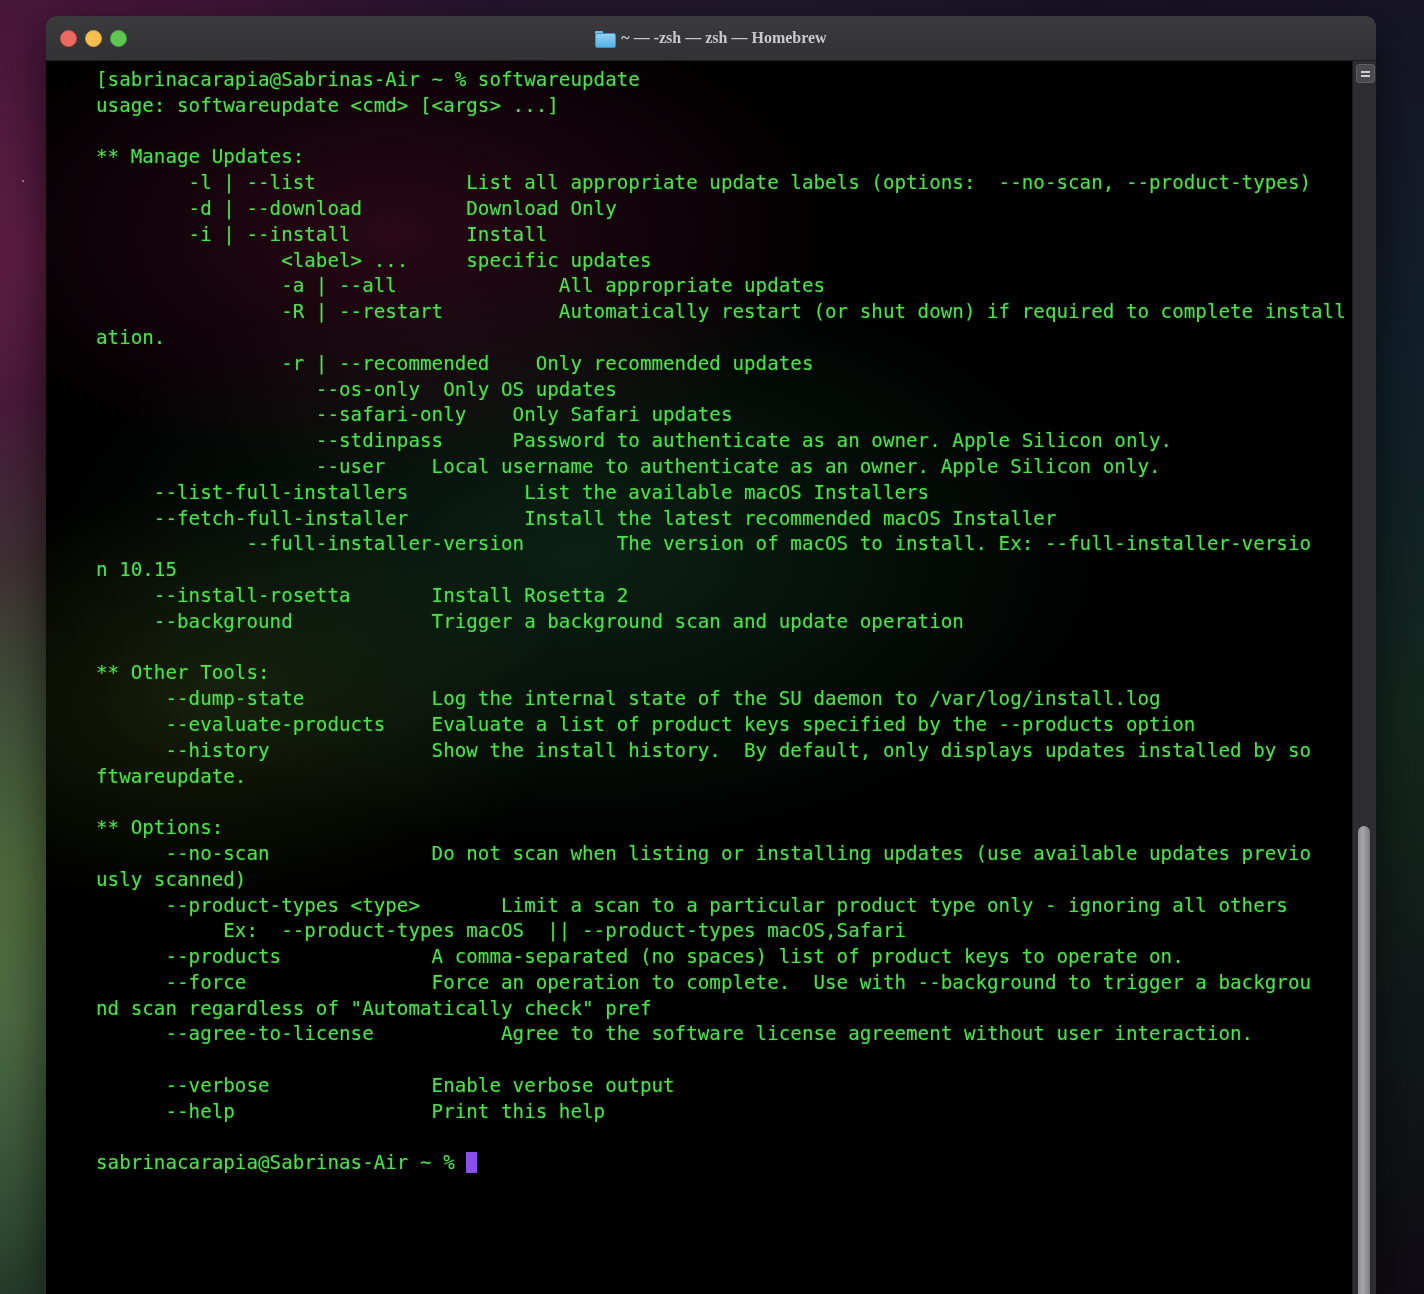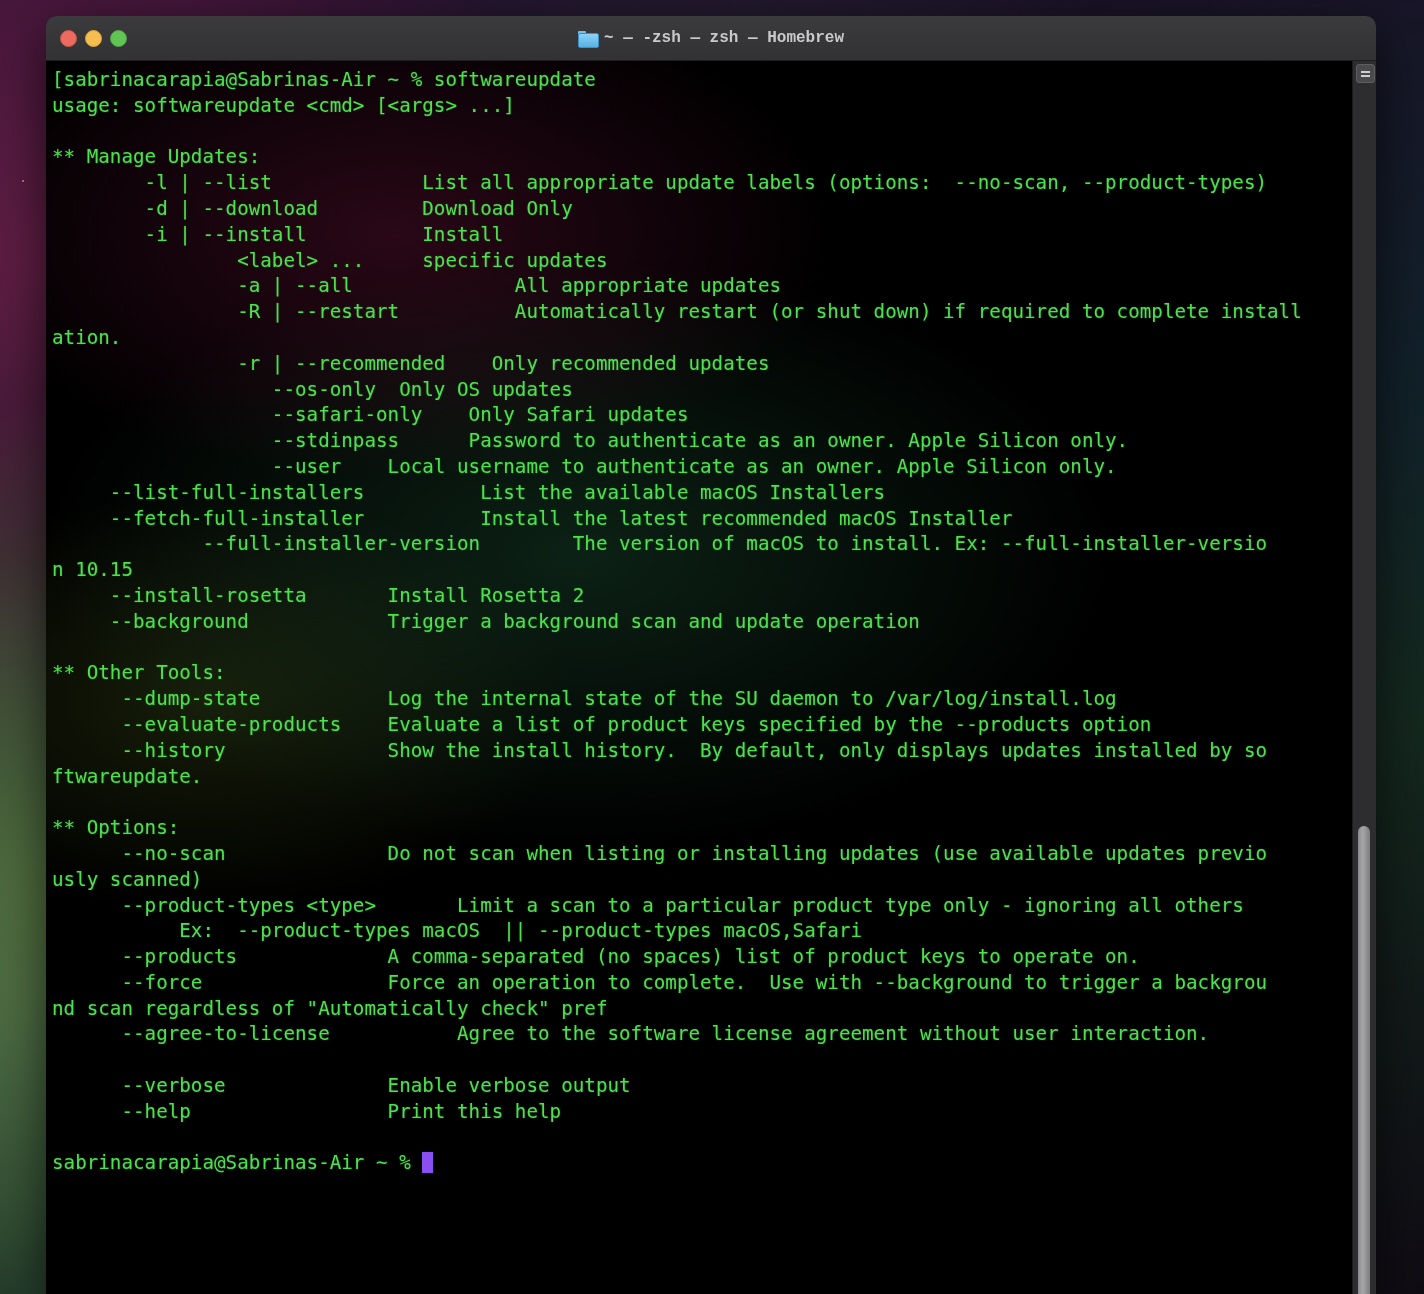--- a/index.html
+++ b/index.html
@@ -70,21 +70,21 @@
   .light.max    { background: #61c554; border: .5px solid #4da843; }
 
   #titlebar-title {
     position: absolute;
     left: 0; right: 0;
     top: 0; bottom: 0;
     display: flex;
     align-items: center;
     justify-content: center;
     gap: 7px;
-    font-family: Liberation Mono, monospace;
+    font-family: Liberation Serif, serif;
     font-size: 16px;
     font-weight: bold;
     color: #c9c8ca;
     pointer-events: none;
   }
   .folder-icon {
     width: 19px; height: 15px;
     position: relative;
     display: inline-block;
   }
@@ -121,21 +121,21 @@
     left: 0; top: 0;
     padding: 6px 0 0 6px;
     white-space: pre;
     font-family: "DejaVu Sans Mono", "Liberation Mono", monospace;
     font-size: 19.2px;
     line-height: 25.8px;
     color: #4fe04f;
     letter-spacing: 0.02px;
     text-shadow: 0 0 2px rgba(60,220,60,.35);
   }
-  .line { display: block; min-height: 25.8px; }
+  .line { display: block; min-height: 25.8px; margin-left: 44px; }
   .cursor {
     display: inline-block;
     width: 11px;
     height: 21px;
     vertical-align: -4px;
     background: #8a4ff0;
   }
 
   
   #scrollbar {

